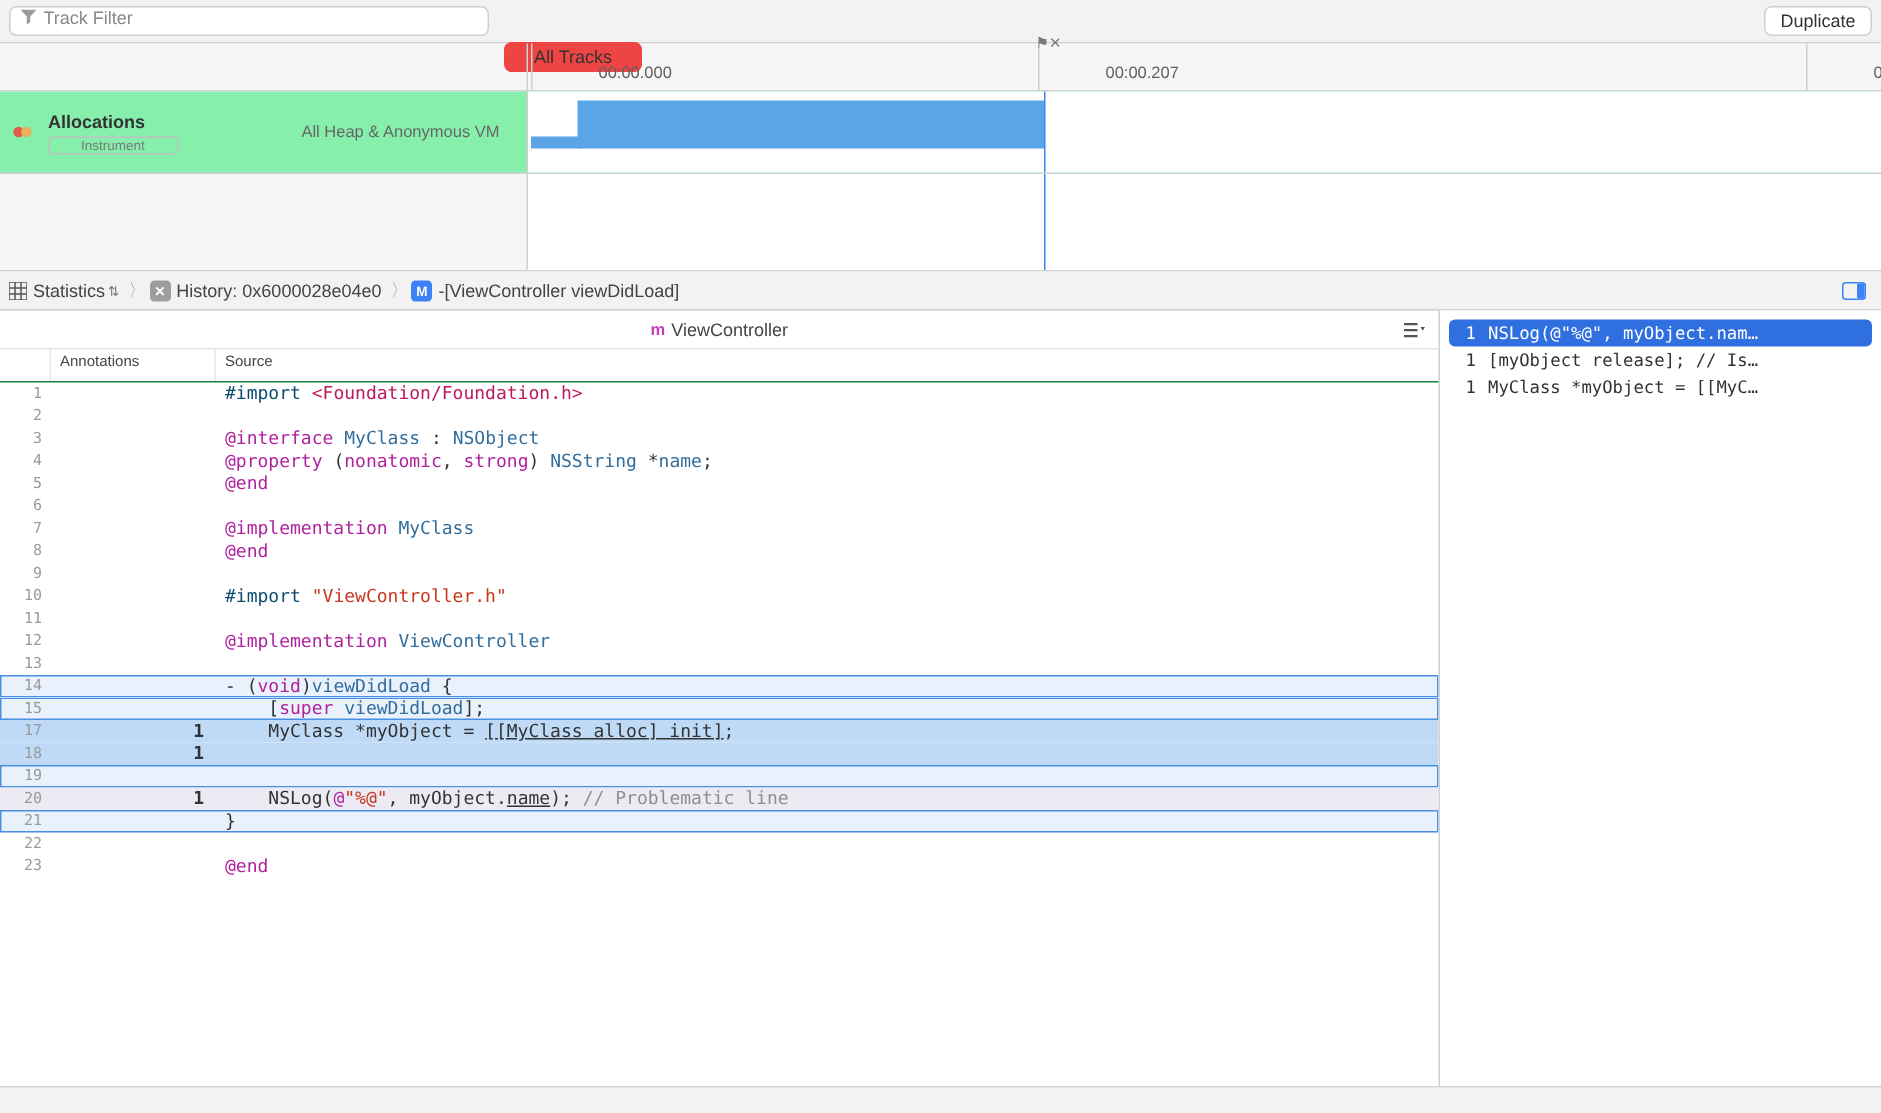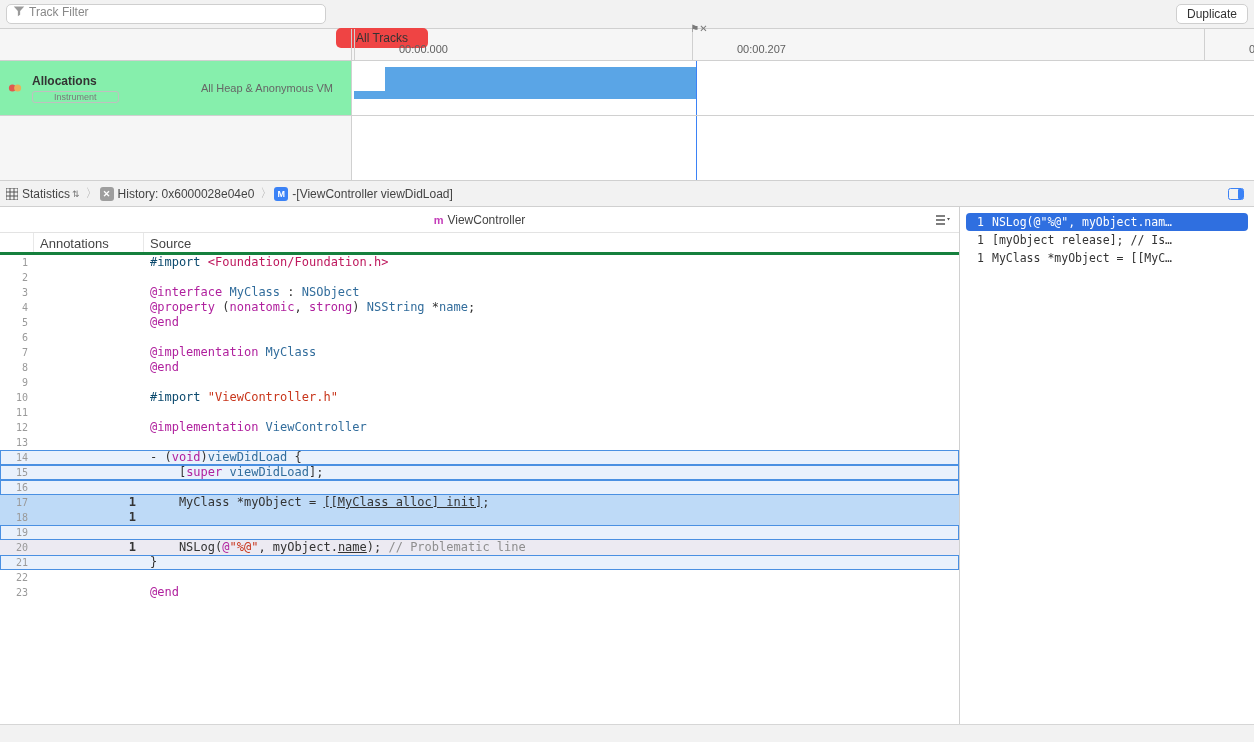--- a/index.html
+++ b/index.html
@@ -134,21 +134,21 @@
 
   .content {
     display:flex;
     height: calc(742px - 29px - 32px - 55px - 65px - 26px - 18px);
   }
   .main-panel { flex:1; display:flex; flex-direction:column; border-right:1px solid #d0d0d0; min-width:0;}
   .file-header { height:26px; display:flex; align-items:center; justify-content:center; border-bottom:1px solid #e3e3e3; position:relative; }
   .file-header .fname { color:#444; font-size:12px; }
   .file-header .m-badge { color:#c43db9; margin-right:4px; font-weight:600; font-size:11px; }
   .file-header .list-toggle { position:absolute; right:8px; color:#666; cursor:pointer; }
-  .col-headers { height:22px; display:flex; border-bottom:3px solid #15803d; font-size:13px; color:#444; }
+  .col-headers { height:22px; display:flex; border-bottom:1px solid #15803d; font-size:10px; color:#444; }
   .col-line { width:34px; border-right:1px solid #e8e8e8; }
   .col-ann { width:110px; padding:3px 6px; border-right:1px solid #e8e8e8; }
   .col-src { flex:1; padding:3px 6px; }
   .code-area { flex:1; overflow:auto; font-family: Menlo, Consolas, monospace; font-size:12px; line-height:15px; }
   .code-line { display:flex; height:15px; align-items:center; }
   .code-line .ln { width:34px; text-align:right; padding-right:6px; color:#9a9a9a; font-size:10px; }
   .code-line .ann { width:110px; text-align:right; padding-right:8px; font-weight:bold; color:#333; }
   .code-line .src { flex:1; white-space:pre; padding-left:6px; }
   .hl-block { background:#e9f1fc; box-shadow: inset 0 0 0 1px #4a90e2; }
   .hl-strong { background:#bedaf7; }
@@ -361,25 +361,20 @@
         <div class="code-line hl-block">
           <div class="ln">14</div>
           <div class="ann"></div>
           <div class="src">- (<span class="tok-kw">void</span>)<span class="tok-type">viewDidLoad</span> {</div>
         </div>
         <div class="code-line hl-block">
           <div class="ln">15</div>
           <div class="ann"></div>
           <div class="src">    [<span class="tok-kw">super</span> <span class="tok-type">viewDidLoad</span>];</div>
         </div>
-        <div class="code-line hl-block">
-          <div class="ln">16</div>
-          <div class="ann"></div>
-          <div class="src"></div>
-        </div>
         <div class="code-line hl-strong">
           <div class="ln">17</div>
           <div class="ann">1</div>
           <div class="src">    MyClass *myObject = <span class="tok-u">[[MyClass alloc] init]</span>;</div>
         </div>
         <div class="code-line hl-strong">
           <div class="ln">18</div>
           <div class="ann">1</div>
         </div>
         <div class="code-line hl-block">

